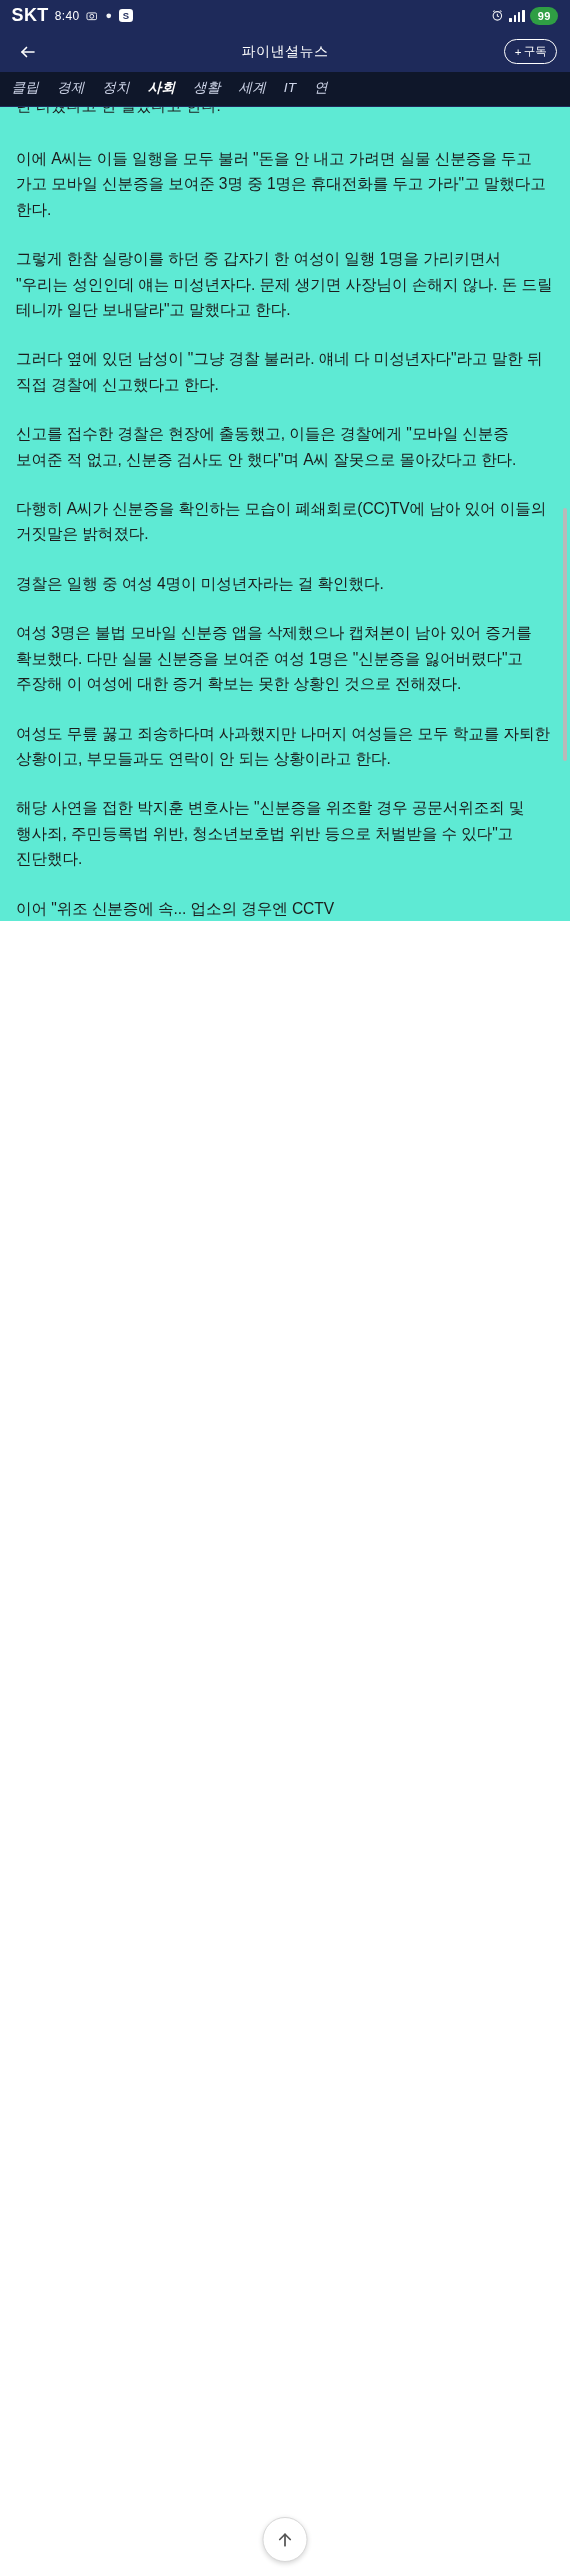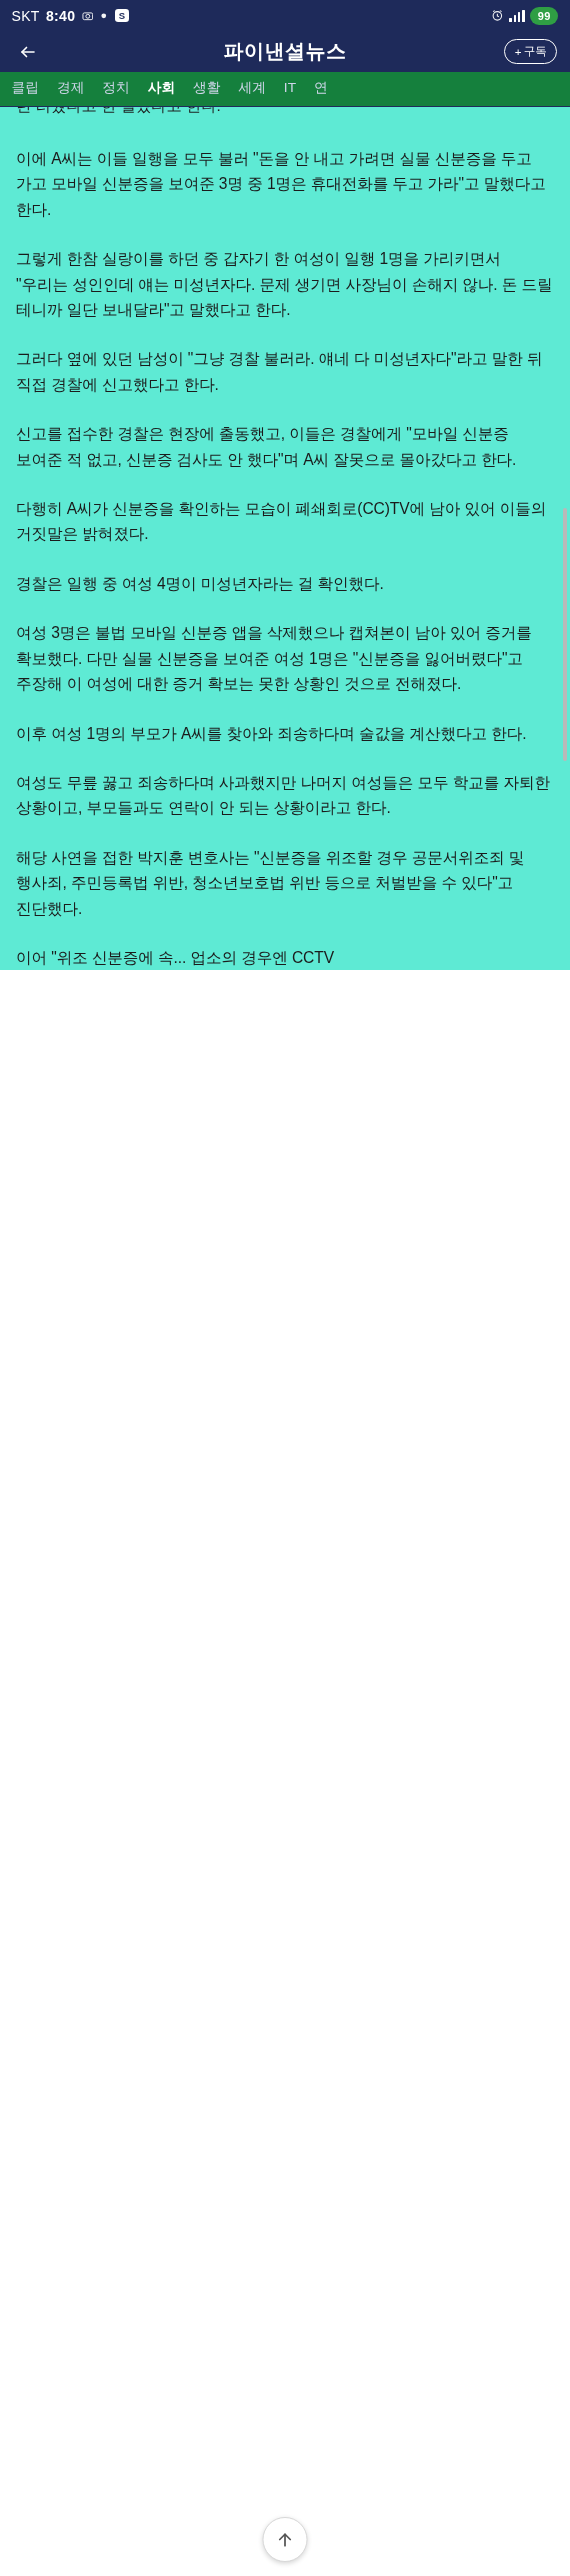--- a/index.html
+++ b/index.html
@@ -15,22 +15,22 @@
     height: 31px;
     background: #1e2a5a;
     color: #ffffff;
     display: flex;
     align-items: center;
     padding: 0 11.6px;
     font-size: 13.7px;
     letter-spacing: 0.3px;
   }
   .sb-left { display: flex; align-items: center; gap: 6.3px; }
-  .sb-carrier { font-weight: 400; font-size: 14px; }
-  .sb-time { font-weight: 700; font-size: 14px; }
+  .sb-carrier { font-weight: 700; font-size: 18px; }
+  .sb-time { font-weight: 400; font-size: 12px; }
   .sb-icon { font-size: 11.6px; opacity: .95; display: inline-flex; align-items: center; }
   .sb-sq {
     width: 13.7px; height: 13.7px; border-radius: 3.2px; background: #ffffff;
     color: #1e2a5a; font-size: 9.5px; font-weight: 700;
     display: inline-flex; align-items: center; justify-content: center;
   }
   .sb-spacer { flex: 1; }
   .sb-right { display: flex; align-items: center; gap: 5.3px; }
   .batt {
     min-width: 28.5px; height: 18px; border-radius: 9px;
@@ -55,46 +55,47 @@
     position: relative;
   }
   .back-arrow {
     width: 30px; height: 30px;
     display: inline-flex; align-items: center; justify-content: center;
     color: #fff;
   }
   .back-arrow svg { width: 18px; height: 18px; }
   .app-title {
     position: absolute; left: 0; right: 0; text-align: center;
-    color: #fff; font-size: 20px; font-weight: 700; letter-spacing: 0.5px;
+    color: #fff; font-size: 14px; font-weight: 400; letter-spacing: 0.5px;
     pointer-events: none;
   }
   .subscribe {
     margin-left: auto;
     border: 1.1px solid #ffffff;
     border-radius: 15px;
     color: #ffffff;
     font-size: 11.6px;
     padding: 3.7px 9.5px;
     display: inline-flex; align-items: center; gap: 2.1px;
     background: transparent;
     z-index: 2;
   }
   .subscribe .plus { font-size: 11.6px; line-height: 1; }
 
   
   .tabs {
     height: 35px;
-    background: #15803d;
+    background: #0f172a;
     display: flex;
     align-items: center;
     padding: 0 11.6px;
     gap: 18px;
     overflow: hidden;
     border-bottom: 0.5px solid #1e2a5a;
+    font-style: italic;
   }
   .tab {
     color: #cfd6ea;
     font-size: 13.7px;
     white-space: nowrap;
     padding-bottom: 2.1px;
   }
   .tab.active { color: #ffffff; font-weight: 700; }
 
   
@@ -220,21 +221,20 @@
     <p>런 러웠다고 한 얼었다고 한다.</p>
   </div>
 
   <p class="para first">이에 A씨는 이들 일행을 모두 불러 "돈을 안 내고 가려면 실물 신분증을 두고 가고 모바일 신분증을 보여준 3명 중 1명은 휴대전화를 두고 가라"고 말했다고 한다.</p>
   <p class="para">그렇게 한참 실랑이를 하던 중 갑자기 한 여성이 일행 1명을 가리키면서 "우리는 성인인데 얘는 미성년자다. 문제 생기면 사장님이 손해지 않나. 돈 드릴 테니까 일단 보내달라"고 말했다고 한다.</p>
   <p class="para">그러다 옆에 있던 남성이 "그냥 경찰 불러라. 얘네 다 미성년자다"라고 말한 뒤 직접 경찰에 신고했다고 한다.</p>
   <p class="para">신고를 접수한 경찰은 현장에 출동했고, 이들은 경찰에게 "모바일 신분증 보여준 적 없고, 신분증 검사도 안 했다"며 A씨 잘못으로 몰아갔다고 한다.</p>
   <p class="para">다행히 A씨가 신분증을 확인하는 모습이 폐쇄회로(CC)TV에 남아 있어 이들의 거짓말은 밝혀졌다.</p>
   <p class="para">경찰은 일행 중 여성 4명이 미성년자라는 걸 확인했다.</p>
   <p class="para">여성 3명은 불법 모바일 신분증 앱을 삭제했으나 캡쳐본이 남아 있어 증거를 확보했다. 다만 실물 신분증을 보여준 여성 1명은 "신분증을 잃어버렸다"고 주장해 이 여성에 대한 증거 확보는 못한 상황인 것으로 전해졌다.</p>
-  <p class="para">이후 여성 1명의 부모가 A씨를 찾아와 죄송하다며 술값을 계산했다고 한다.</p>
   <p class="para">여성도 무릎 꿇고 죄송하다며 사과했지만 나머지 여성들은 모두 학교를 자퇴한 상황이고, 부모들과도 연락이 안 되는 상황이라고 한다.</p>
   <p class="para">해당 사연을 접한 박지훈 변호사는 "신분증을 위조할 경우 공문서위조죄 및 행사죄, 주민등록법 위반, 청소년보호법 위반 등으로 처벌받을 수 있다"고 진단했다.</p>
   <p class="para cut">이어 "위조 신분증에 속... 업소의 경우엔 CCTV</p>
 
   <div class="scrollbar"></div>
 </div>
 
 <div class="fab">
   <svg viewBox="0 0 24 24" fill="none" stroke="currentColor" stroke-width="2" stroke-linecap="round" stroke-linejoin="round">
     <line x1="12" y1="19" x2="12" y2="6"></line>

